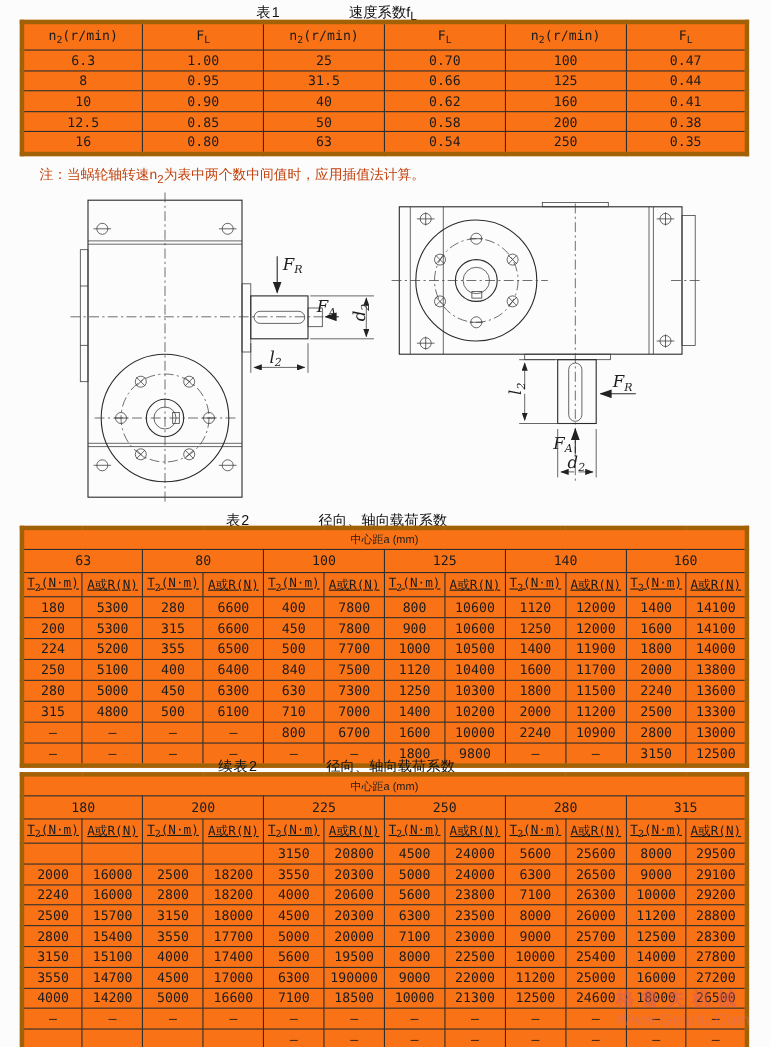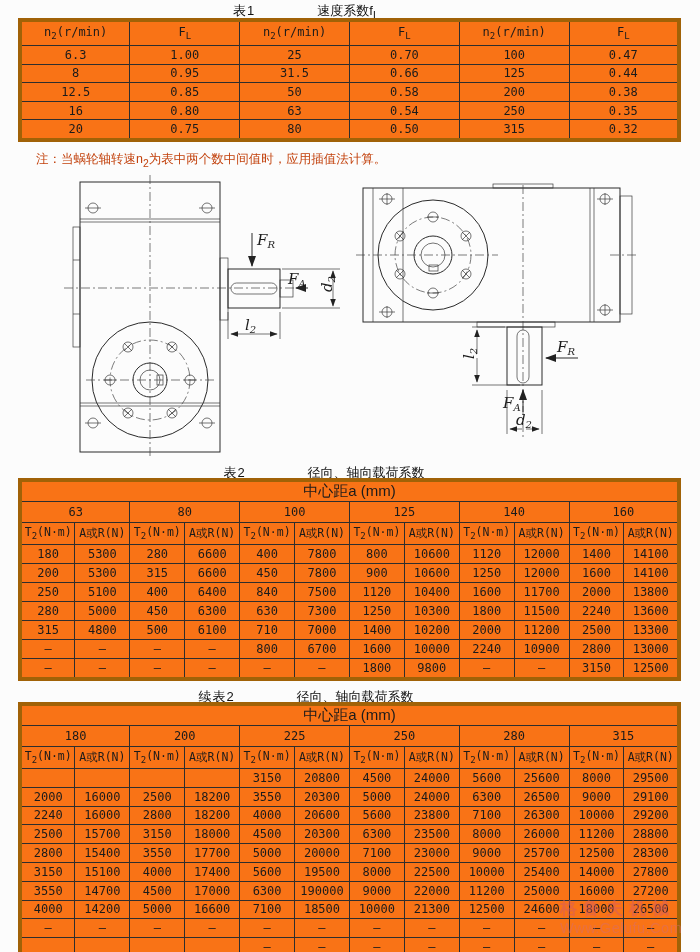--- a/index.html
+++ b/index.html
@@ -9,23 +9,23 @@
              gap:62px;font-size:13px;color:#111;}
   .tbl-title .t-label{letter-spacing:1px;}
   .dtable{position:absolute;left:18px;width:663px;border-collapse:collapse;table-layout:fixed;
           background:#f97316;border:4px solid #a16207;}
   .dtable td{border:1px solid #2e2e2e;text-align:center;vertical-align:middle;
              font-size:12px;font-family:"DejaVu Sans Mono",monospace;color:#1b1b1b;
              padding:0;overflow:hidden;white-space:nowrap;}
   .dtable sub{font-size:9px;}
   .t1-head td{height:23px;font-size:12px;}
   .t1-body td{height:17.6px;margin-left:28px;}
-  .span-row td{height:17px;font-family:"Liberation Sans",sans-serif;font-size:15px;}
+  .span-row td{height:17px;font-family:"Liberation Sans",sans-serif;font-size:10px;}
   .group-row td{height:20px;}
-  .sub-row td{height:21px;font-size:11.5px;}
+  .sub-row td{height:21px;font-size:11.5px;text-decoration:underline;}
   .t2-body td{height:18px;}
   .t3-body td{height:17.8px;}
   .note{position:absolute;top:151px;left:36px;font-size:12.5px;color:#c2410c;}
   .drawings{position:absolute;top:163px;left:0;}
   .drawings .ln{stroke:#2a2a2a;stroke-width:1;fill:none;}
   .drawings .thin{stroke:#3a3a3a;stroke-width:0.7;fill:none;}
   .drawings .cl{stroke:#444;stroke-width:0.7;fill:none;stroke-dasharray:9 3 2 3;}
   .drawings .hand{font-family:"DejaVu Serif",serif;font-style:italic;font-size:15px;fill:#1c1c1c;}
   .drawings .svgsub{font-size:10px;}
   .watermark{position:absolute;left:560px;top:897px;width:150px;z-index:5;pointer-events:none;
@@ -65,42 +65,42 @@
         </tr>
         <tr>
           <td>8</td>
           <td>0.95</td>
           <td>31.5</td>
           <td>0.66</td>
           <td>125</td>
           <td>0.44</td>
         </tr>
         <tr>
+          <td>10</td>
+          <td>0.90</td>
+          <td>40</td>
+          <td>0.62</td>
+          <td>160</td>
+          <td>0.41</td>
+        </tr>
+        <tr>
           <td>12.5</td>
           <td>0.85</td>
           <td>50</td>
           <td>0.58</td>
           <td>200</td>
           <td>0.38</td>
         </tr>
         <tr>
           <td>16</td>
           <td>0.80</td>
           <td>63</td>
           <td>0.54</td>
           <td>250</td>
           <td>0.35</td>
-        </tr>
-        <tr>
-          <td>20</td>
-          <td>0.75</td>
-          <td>80</td>
-          <td>0.50</td>
-          <td>315</td>
-          <td>0.32</td>
         </tr>
       </tbody>
   </table>
 
   <div class="note">注：当蜗轮轴转速n<sub>2</sub>为表中两个数中间值时，应用插值法计算。</div>
 
   <svg class="drawings" width="700" height="302" viewBox="0 163 700 302">
     <defs>
       <marker id="arw" markerWidth="11" markerHeight="8" refX="10" refY="4" orient="auto">
         <path d="M0,0 L11,4 L0,8 z" fill="#222"></path>
@@ -258,21 +258,21 @@
       <text class="hand" x="503" y="408"><tspan>F</tspan><tspan class="svgsub" dy="3">A</tspan></text>
 
       <line class="thin" x1="507" y1="390" x2="507" y2="434"></line>
       <line class="thin" x1="542" y1="390" x2="542" y2="434"></line>
       <line class="thin" x1="522" y1="429" x2="510" y2="429" marker-end="url(#arw)"></line>
       <line class="thin" x1="526" y1="429" x2="539" y2="429" marker-end="url(#arw)"></line>
       <text class="hand" x="516" y="425"><tspan>d</tspan><tspan class="svgsub" dy="3">2</tspan></text>
     </g>
   </svg>
 
-  <div class="tbl-title" style="top:464px;margin-left:18px;">
+  <div class="tbl-title" style="top:464px;">
     <span class="t-label">表2</span>
     <span>径向、轴向载荷系数</span>
   </div>
 
   <table class="dtable" style="top:478px;">
     <tbody>
       <tr class="span-row">
         <td colspan="12">中心距a (mm)</td>
       </tr>
       <tr class="group-row">
@@ -321,20 +321,34 @@
           <td>450</td>
           <td>7800</td>
           <td>900</td>
           <td>10600</td>
           <td>1250</td>
           <td>12000</td>
           <td>1600</td>
           <td>14100</td>
         </tr>
         <tr>
+          <td>224</td>
+          <td>5200</td>
+          <td>355</td>
+          <td>6500</td>
+          <td>500</td>
+          <td>7700</td>
+          <td>1000</td>
+          <td>10500</td>
+          <td>1400</td>
+          <td>11900</td>
+          <td>1800</td>
+          <td>14000</td>
+        </tr>
+        <tr>
           <td>250</td>
           <td>5100</td>
           <td>400</td>
           <td>6400</td>
           <td>840</td>
           <td>7500</td>
           <td>1120</td>
           <td>10400</td>
           <td>1600</td>
           <td>11700</td>

